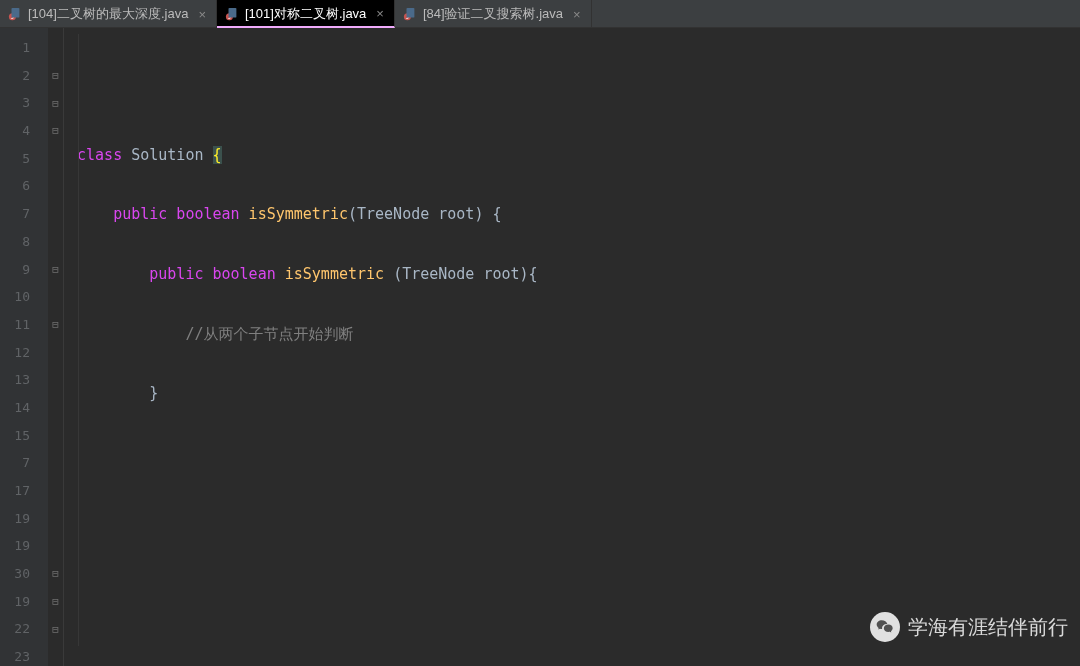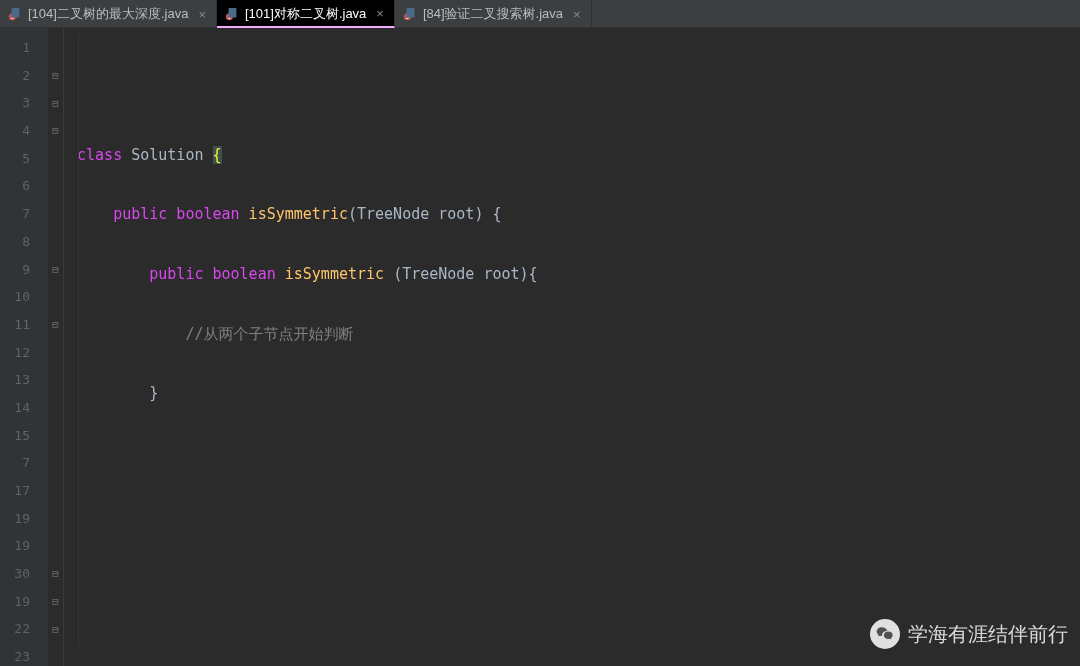--- a/index.html
+++ b/index.html
@@ -99,21 +99,21 @@
     padding-left: 4px;
     font-size: 15px;
   }
   .kw { color: #d946ef; margin-top: 27px; }
   .fn { color: #ffc66d; }
   .str, .com { color: #808080; }
   .cursor-brace { background: #3b514d; color: #ffef28; }
   .watermark {
     position: absolute;
     right: 12px;
-    bottom: 17px;
+    bottom: 24px;
     display: flex;
     align-items: center;
     gap: 8px;
     color: #e8e8e8;
     font-family: Liberation Sans, sans-serif;
     font-size: 20px;
     opacity: 0.92;
   }
   .watermark .wicon {
     width: 30px; height: 30px;

